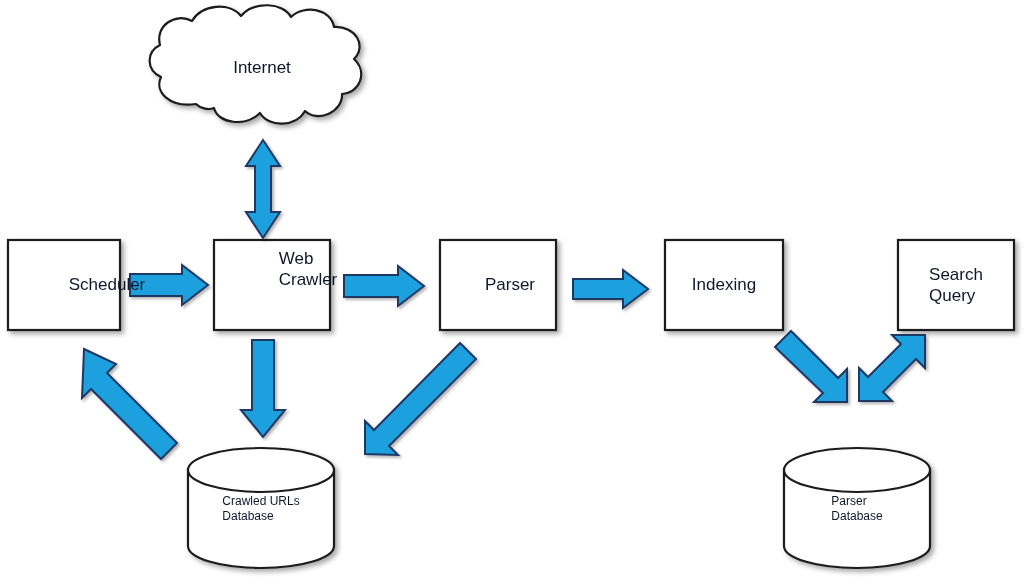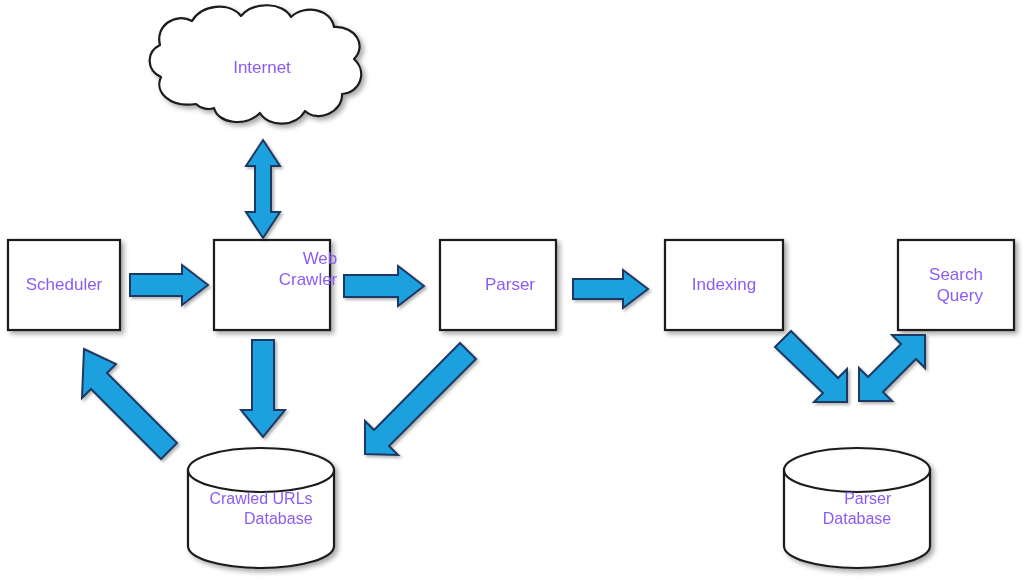--- a/index.html
+++ b/index.html
@@ -24,30 +24,30 @@
     left: 0;
     top: 0;
     width: 1024px;
     height: 586px;
   }
   .node-label {
     position: absolute;
     display: flex;
     align-items: center;
     justify-content: center;
-    text-align: right;
-    color: #8b5cf6;
+    text-align: left;
+    color: #0f172a;
     font-size: 17px;
     line-height: 1.25;
     pointer-events: none;
     white-space: pre-line;
   }
   .label-cloud   { font-size: 17px; }
   .label-box     { font-size: 17px; }
-  .label-cyl     { font-size: 16px; }
+  .label-cyl     { font-size: 12px; }
 </style>
 </head>
 <body>
 
 <div id="canvas">
 
   <svg class="layer" viewBox="0 0 1024 586" xmlns="http://www.w3.org/2000/svg">
     <defs>
       <filter id="softshadow" x="-30%" y="-30%" width="180%" height="180%">
         <feDropShadow dx="3" dy="3" stdDeviation="2.4" flood-color="#000000" flood-opacity="0.34"></feDropShadow>
@@ -120,21 +120,21 @@
       <path d="M 460 343 L 476 359 L 389 446 L 398 455 L 365 454 L 365 421 L 374 430 Z"></path>
 
       <path d="M 775 347 L 791 331 L 838 378 L 847 369 L 847 402 L 814 402 L 823 393 Z"></path>
 
       <path d="M 925 335 L 925 368 L 916 359 L 883 392 L 892 401 L 859 401 L 859 368 L 868 377 L 901 344 L 892 335 Z"></path>
     </g>
   </svg>
 
   <div class="node-label label-cloud" style="left:158px; top:8px; width:208px; height:120px;">Internet</div>
 
-  <div class="node-label label-box" style="left:8px; top:240px; width:112px; height:90px;">Scheduler</div>
+  <div class="node-label label-box" style="left:8px; top:240px; width:112px; height:90px;padding-left:43px;">Scheduler</div>
 
   <div class="node-label label-box" style="left:214px; top:224px; width:116px; height:90px;padding-left:36px;">Web
 Crawler</div>
 
   <div class="node-label label-box" style="left:440px; top:240px; width:116px; height:90px;margin-left:12px;">Parser</div>
 
   <div class="node-label label-box" style="left:898px; top:240px; width:116px; height:90px;">Search
 Query</div>
 
   <div class="node-label label-box" style="left:665px; top:240px; width:118px; height:90px;">Indexing</div>

